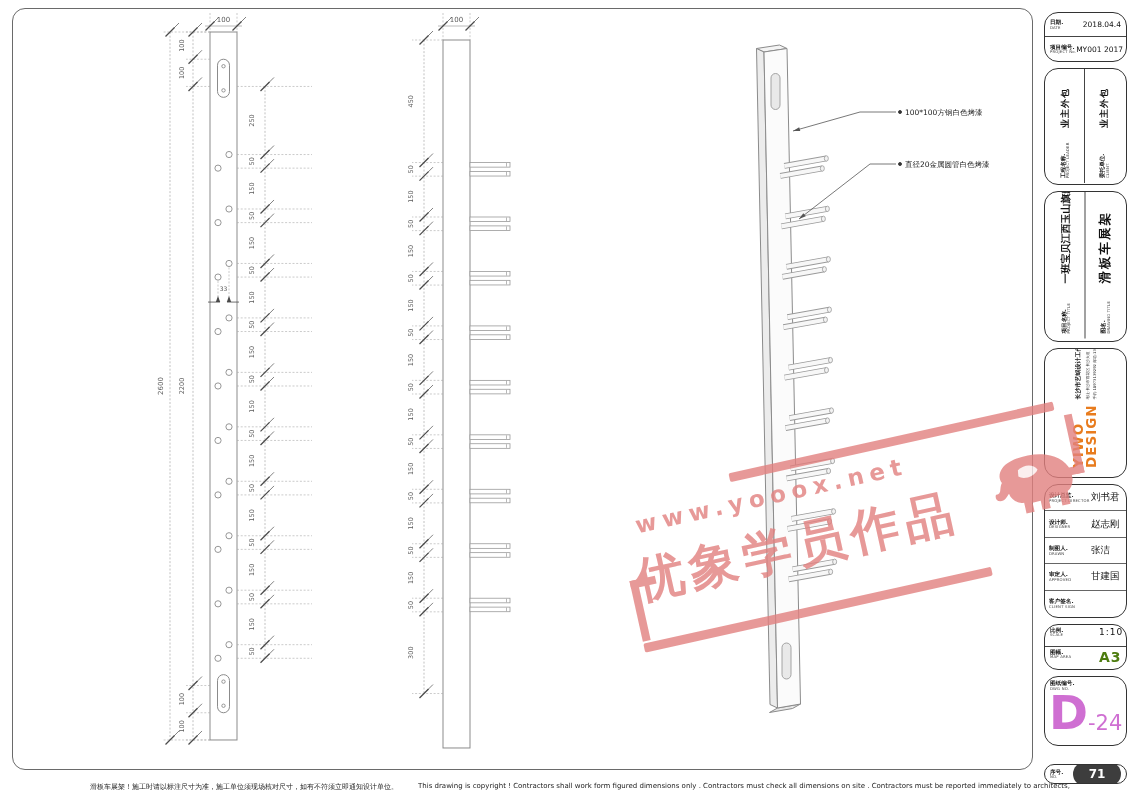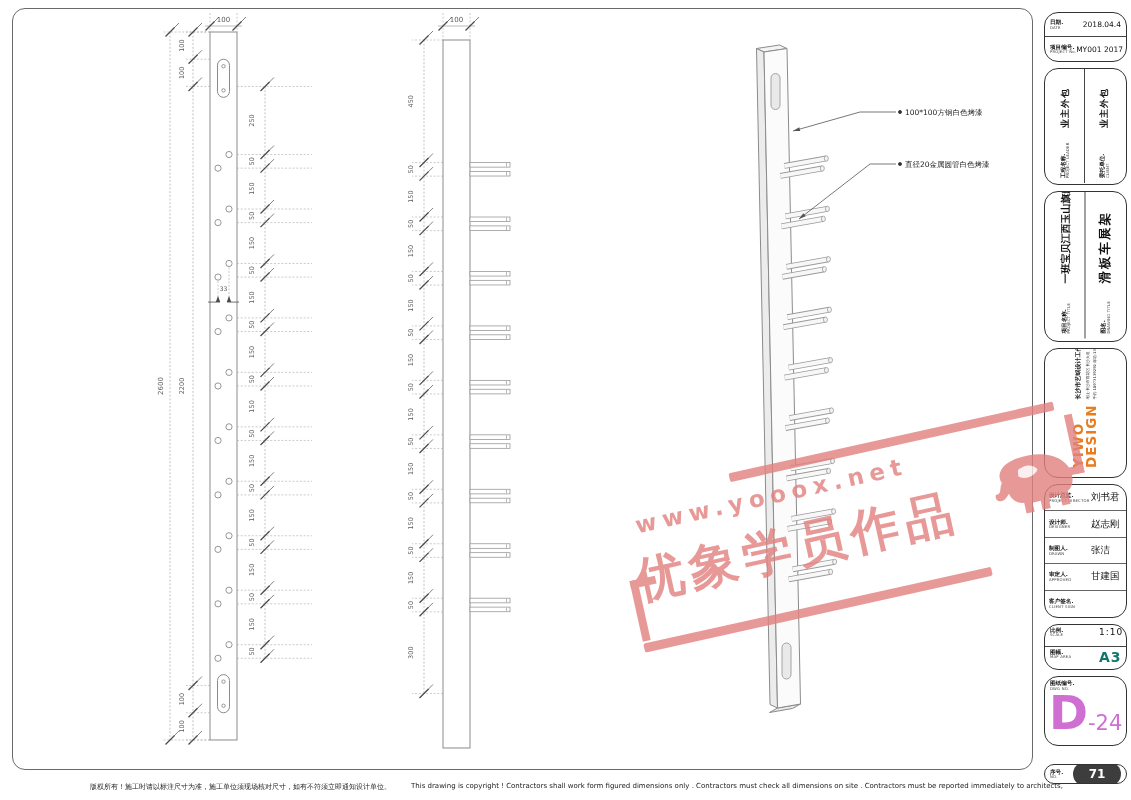--- a/index.html
+++ b/index.html
@@ -36,21 +36,21 @@
   .studio{width:52px;display:flex;flex-direction:column;gap:2px}
   .sname{font-size:6px;font-weight:700;color:#222;white-space:nowrap}
   .sline{font-size:3.8px;color:#333;white-space:nowrap}
   .prow{display:flex;align-items:center;gap:4px;padding:2px 4px;height:20%;border-bottom:1px solid #666}
   .prow:last-child{border-bottom:none}
   .prow .rlbl{width:38px}
   .pval{font-size:9.5px;color:#111;white-space:nowrap}
   .srow{display:flex;gap:4px;padding:2px 5px;height:50%}
   .srow:first-child{border-bottom:1px solid #444}
   .sv1{font-size:9px;color:#111;letter-spacing:1px}
-  .sv2{font-size:14px;font-weight:700;color:#0f766e;letter-spacing:1px}
+  .sv2{font-size:14px;font-weight:700;color:#4d7c0f;letter-spacing:1px}
   .corner7{position:absolute;left:5px;top:3px;display:flex;flex-direction:column;line-height:1.2}
   .dwgno{position:absolute;left:4px;top:12px;display:flex;align-items:flex-end}
   .dletter{font-size:47px;font-weight:700;line-height:1}
   .dnum{font-size:21px;font-weight:400;line-height:1.25}
   .t8row{display:flex;align-items:center;justify-content:space-between;padding:4px 5px;height:100%}
   .pill{background:#3d3d3d;color:#fff;border-radius:13px;width:48px;height:24px;display:flex;align-items:center;justify-content:center;font-weight:700;font-size:12px}
 
   
   .watermark{position:absolute;left:628px;top:424px;width:470px;height:250px;transform:rotate(-12.5deg);pointer-events:none;z-index:6;opacity:.8}
   .wm-bar{position:absolute;background:currentColor;border-radius:2px}
@@ -591,15 +591,15 @@
   <svg class="wm-elephant" viewBox="0 0 100 90">
     <path fill="currentColor" d="M14 36 C10 28 16 18 28 15 C42 11 60 12 72 18 C84 24 92 34 90 48 C89 54 86 58 82 60 L82 74 L73 74 L73 62 L60 64 L60 74 L51 74 L51 64 L42 64 L42 74 L33 74 L33 62 C26 62 20 56 19 49 C16 52 13 56 8 55 C4 54 3 50 5 47 C8 48 10 46 11 42 C12 39 13 37 14 36 Z"></path>
     <path fill="#ffffff" opacity="0.85" d="M34 26 C42 21 52 23 55 30 C50 37 38 38 33 33 Z"></path>
   </svg>
   <div class="wm-bar wm-bar-bottom"></div>
   <div class="wm-bracket-l"></div>
   <div class="wm-bracket-r"></div>
 </div>
 
 <div class="copyright">
-  <span>版权所有！施工时请以标注尺寸为准，施工单位须现场核对尺寸，如有不符须立即通知设计单位。</span>
+  <span>滑板车展架！施工时请以标注尺寸为准，施工单位须现场核对尺寸，如有不符须立即通知设计单位。</span>
   <span>This drawing is copyright !  Contractors shall work form figured dimensions only .  Contractors must check  all dimensions on site .  Contractors must be reported immediately to architects,</span>
 </div>
 
 </body></html>

